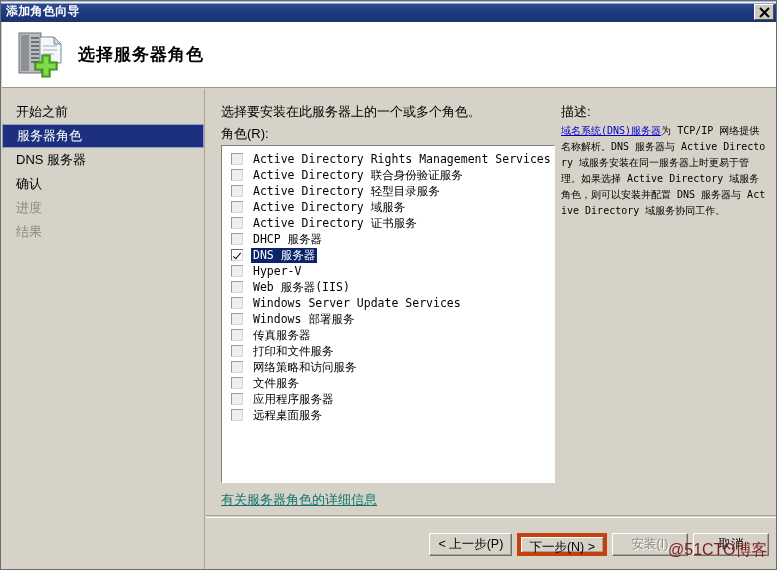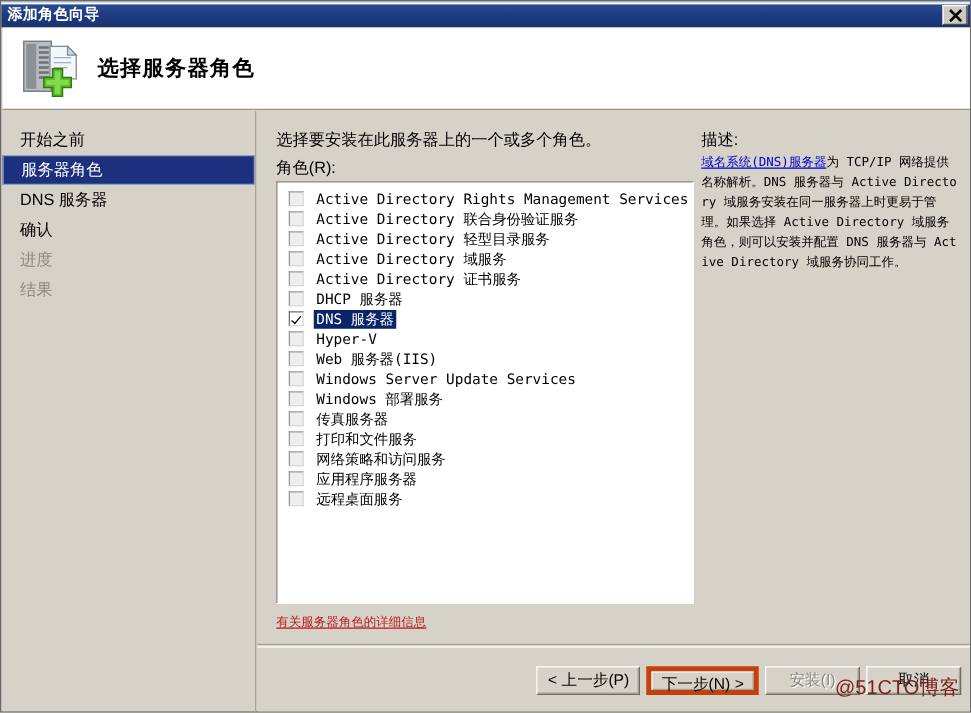--- a/index.html
+++ b/index.html
@@ -194,22 +194,22 @@
   }
   .role-row.selected .role-label {
     background: #0a246a;
     color: #ffffff;
   }
 
   
   #more-link {
     position: absolute;
     left: 15px; top: 402px;
-    font-size: 10px;
-    color: #b91c1c;
+    font-size: 13px;
+    color: #0f766e;
     text-decoration: underline;
     white-space: nowrap;
     cursor: pointer;
   }
 
   
   #desc-pane {
     position: absolute;
     left: 355px; top: 14px;
     width: 208px;
@@ -391,20 +391,24 @@
         <div class="role-row">
           <span class="cbox"></span>
           <span class="role-label">打印和文件服务</span>
         </div>
         <div class="role-row">
           <span class="cbox"></span>
           <span class="role-label">网络策略和访问服务</span>
         </div>
         <div class="role-row">
           <span class="cbox"></span>
+          <span class="role-label">文件服务</span>
+        </div>
+        <div class="role-row">
+          <span class="cbox"></span>
           <span class="role-label">应用程序服务器</span>
         </div>
         <div class="role-row">
           <span class="cbox"></span>
           <span class="role-label">远程桌面服务</span>
         </div>
       </div>
 
     <div id="more-link">有关服务器角色的详细信息</div>
 

